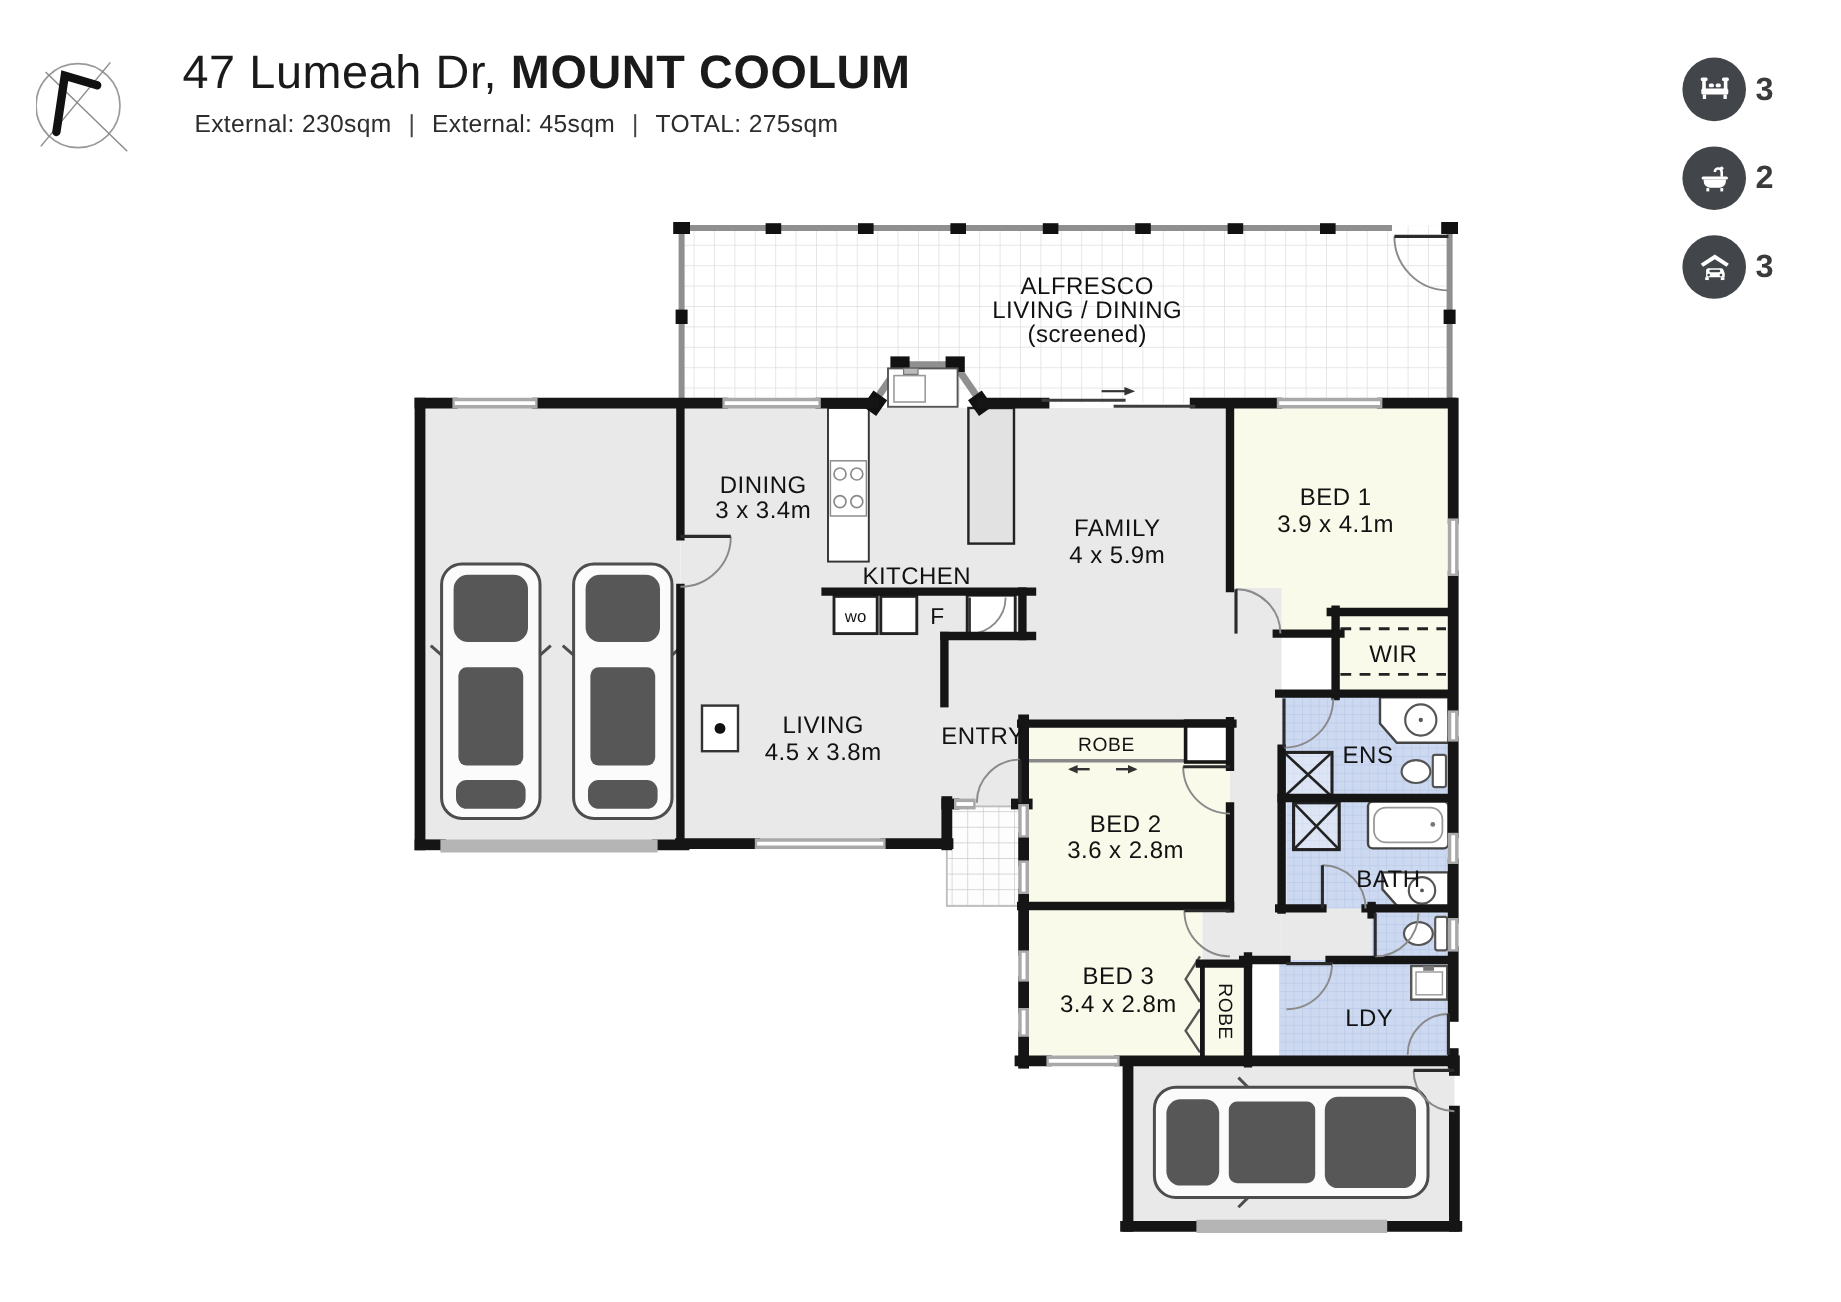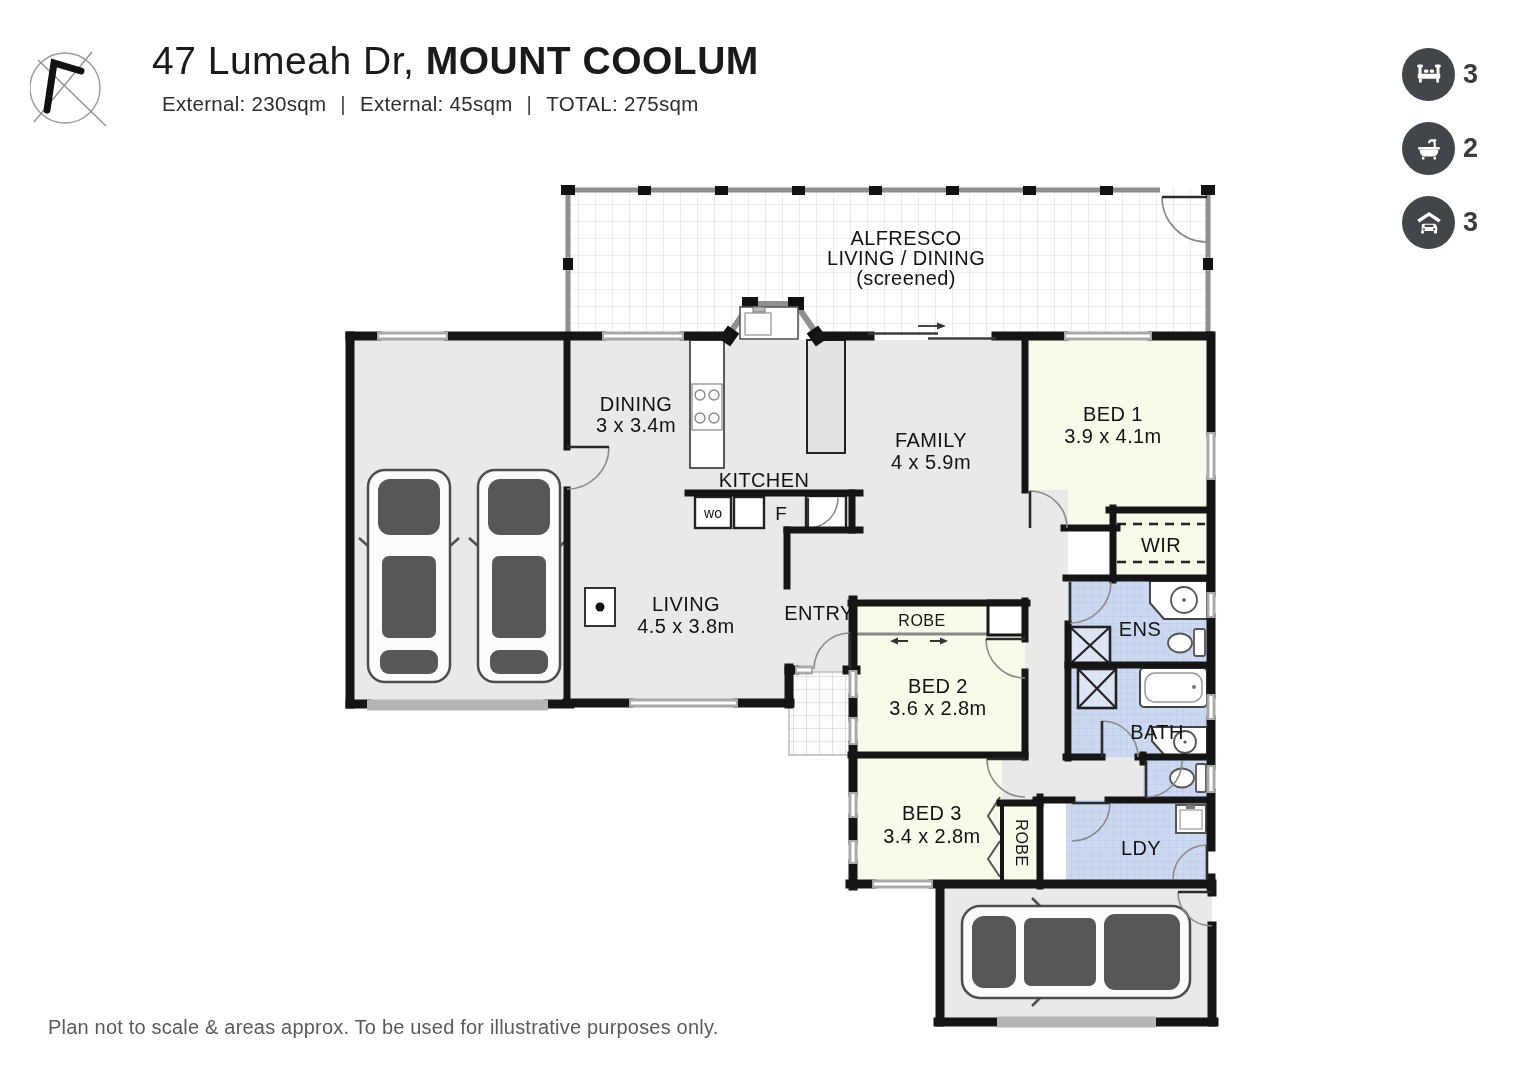--- a/index.html
+++ b/index.html
@@ -459,14 +459,13 @@
 
       <text class="room-label" x="932" y="820">BED 3</text>
       <text class="room-label" x="932" y="843">3.4 x 2.8m</text>
 
       <text class="room-small" x="1021" y="843" transform="rotate(90 1021 843)" dy="5">ROBE</text>
 
       <text class="room-label" x="1141" y="855">LDY</text>
     </g>
   </svg>
 
-  <div class="footer">Plan not to scale &amp; areas approx. To be used for illustrative purposes only.</div>
 </div>
 
 </body></html>

